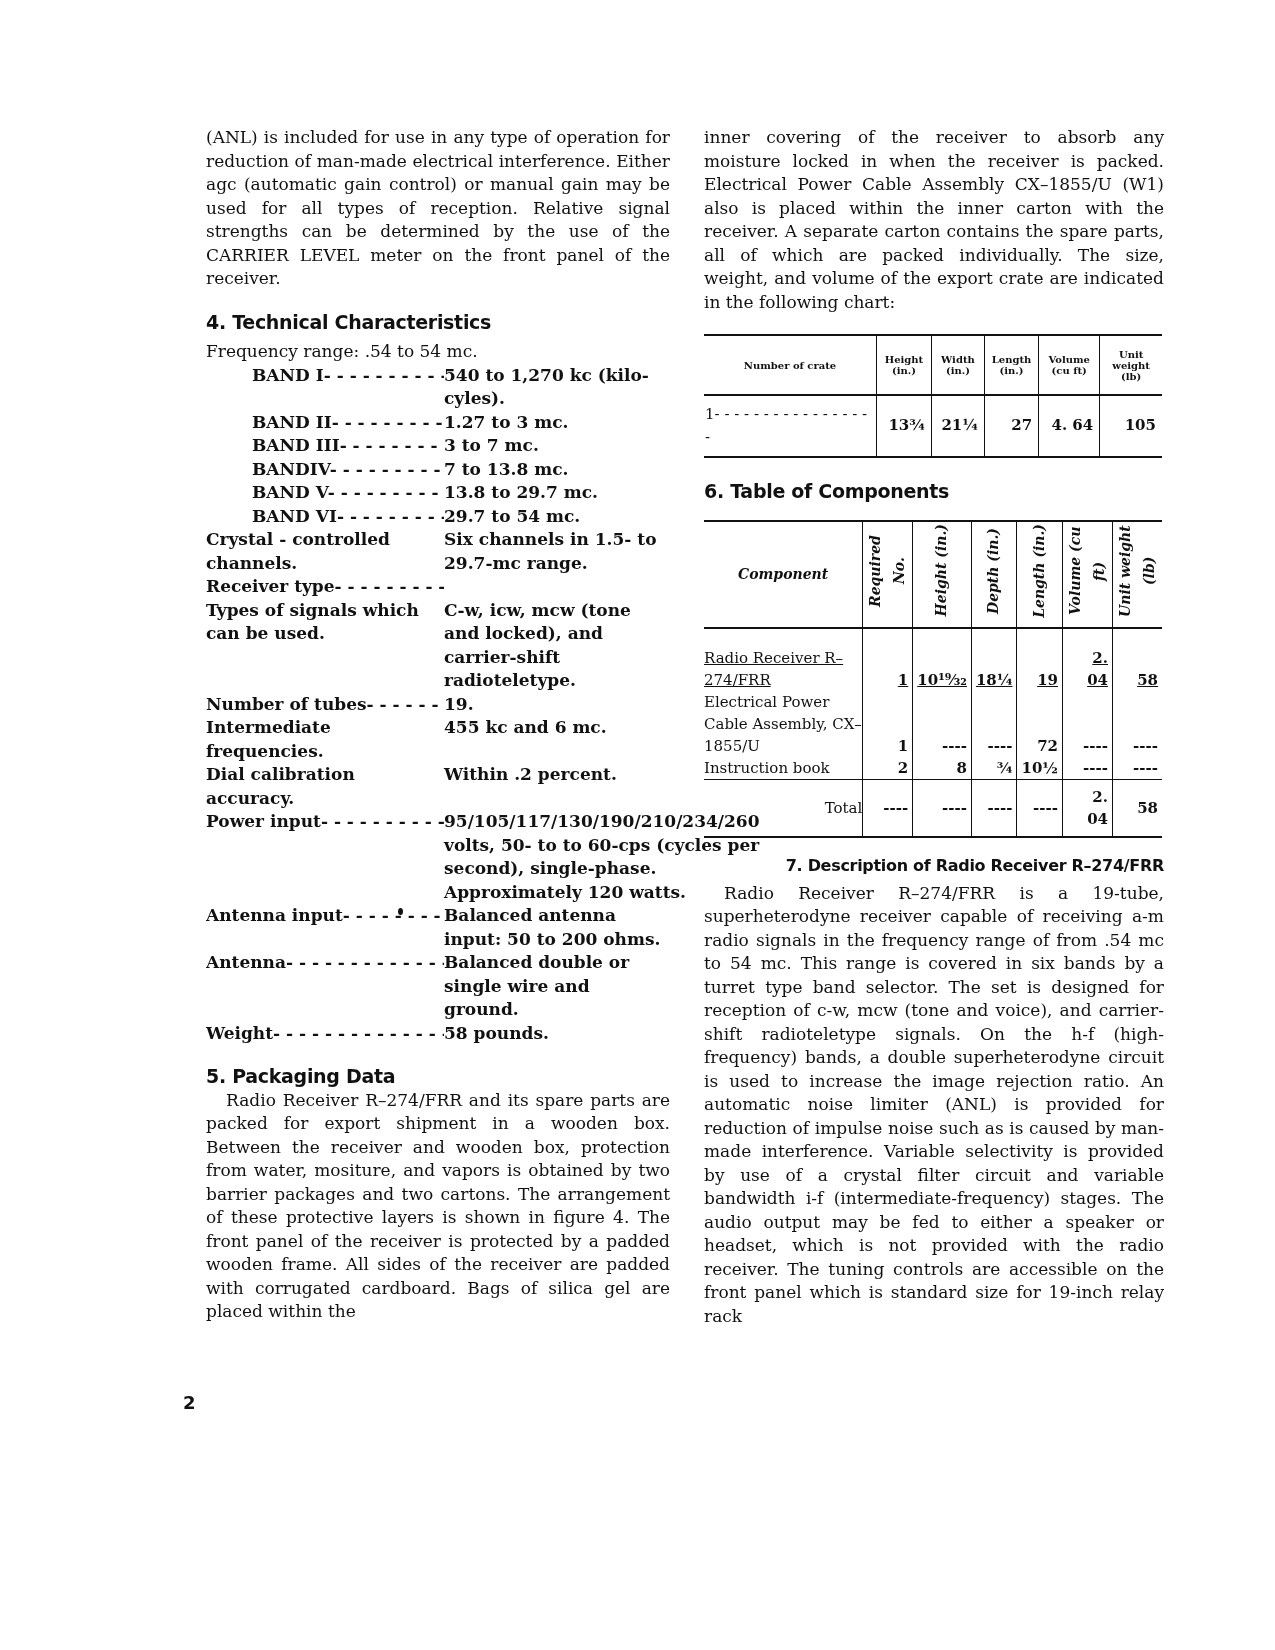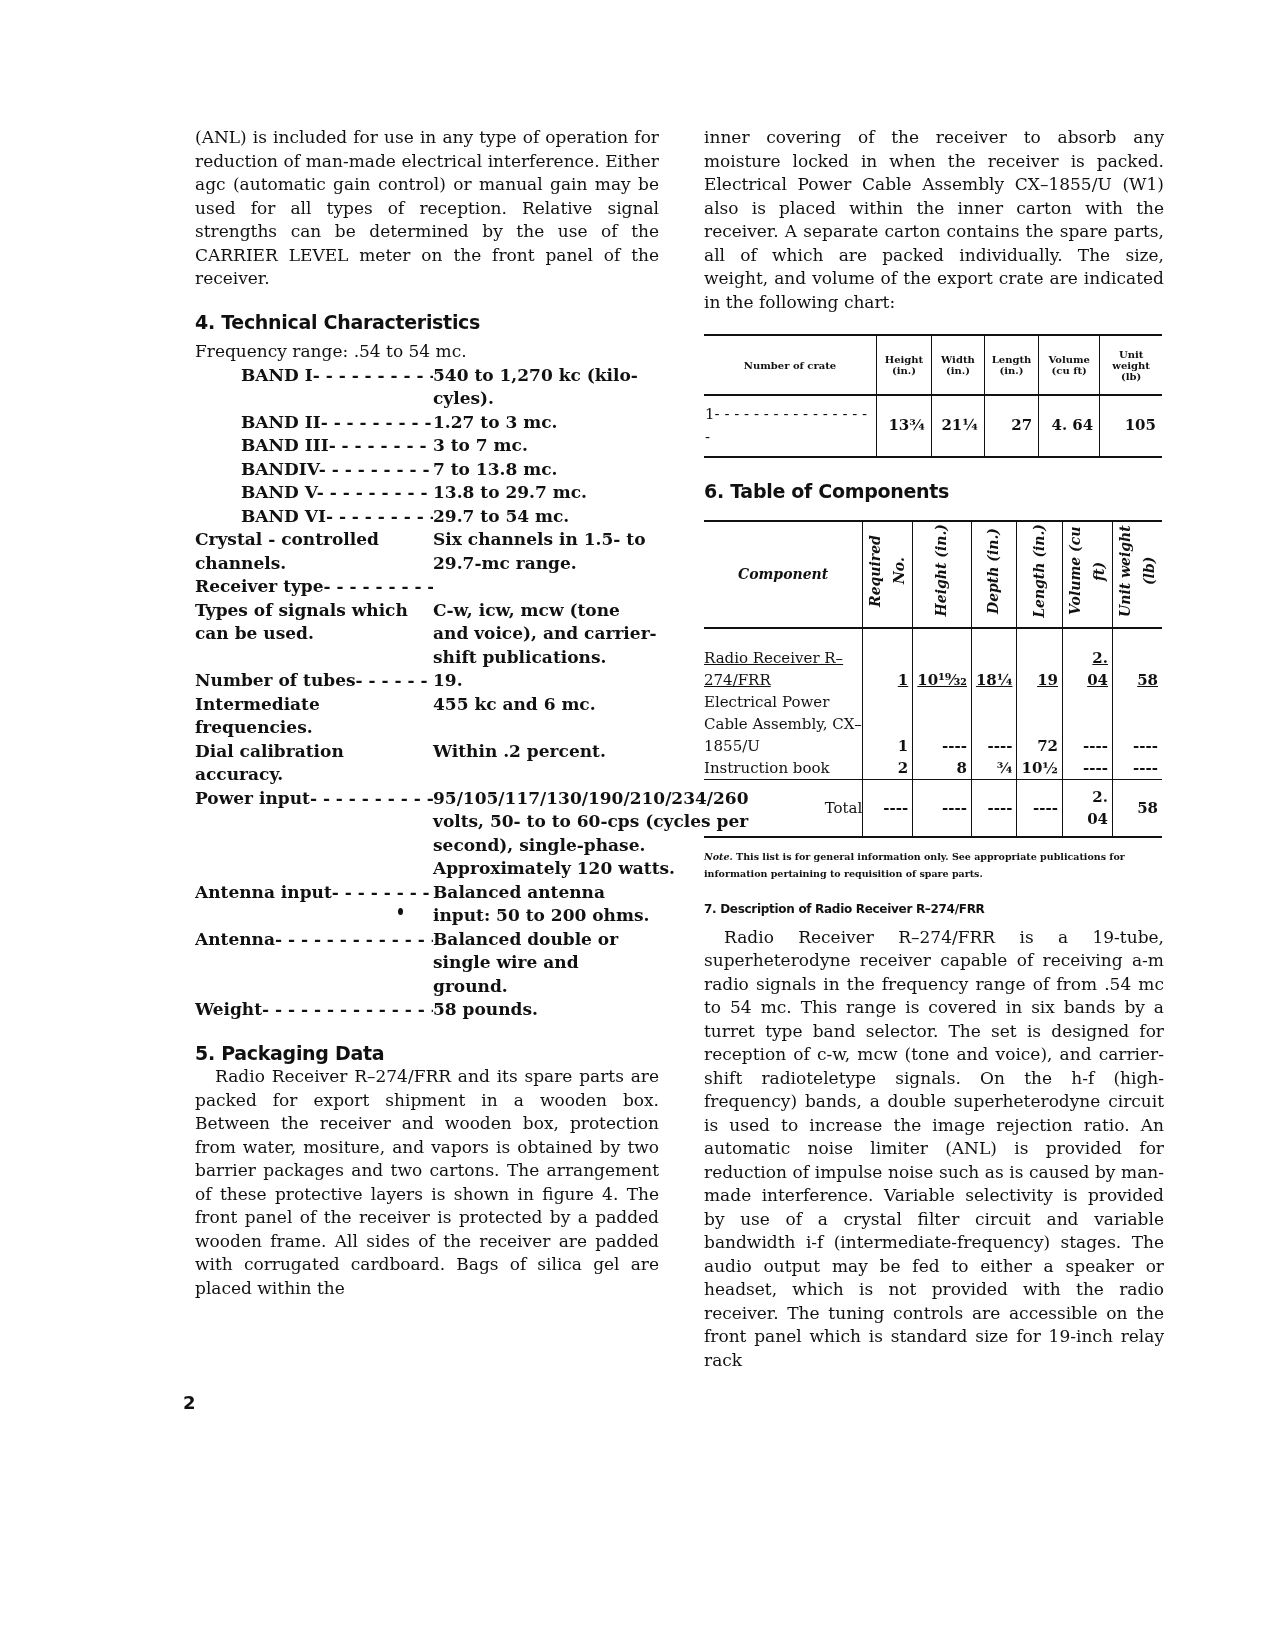--- a/index.html
+++ b/index.html
@@ -1,19 +1,19 @@
 <!DOCTYPE html>
 <html><head>
 <meta charset="utf-8">
 <style>
   html, body { margin: 0; padding: 0; background: #fff; }
   body { width: 1275px; height: 1650px; position: relative; overflow: hidden;
          font-family: "DejaVu Serif", "Liberation Serif", serif; color: #111; }
   .col { position: absolute; top: 126px; font-size: 17px; line-height: 23.5px; }
-  .col-left { left: 195px; width: 464px; }
+  .col-left { left: 206px; width: 464px; }
   .col-right { left: 704px; width: 460px; }
   .para { margin: 0; text-align: justify; }
   .para.indent { text-indent: 20px; }
   h2 { font-family: "DejaVu Sans", "Liberation Sans", sans-serif; font-weight: bold;
        font-size: 19px; letter-spacing: -0.3px; margin: 0; }
   .h-left-4 { margin-top: 20px; margin-bottom: 6px; }
   .spec-row { display: flex; font-weight: bold; }
   .spec-label { width: 238px; flex: none; }
   .spec-label.sub { padding-left: 46px; width: 192px; }
   .spec-value { flex: 1; }
@@ -36,21 +36,21 @@
   .comp-table th .vert { writing-mode: vertical-rl; transform: rotate(180deg); display: inline-block; }
   .comp-table td { border-left: 1.5px solid #111; vertical-align: bottom; text-align: right;
                    padding: 0 4px; line-height: 22px; font-weight: bold; }
   .comp-table td:first-child { border-left: none; text-align: left; font-weight: normal; padding: 0; }
   .comp-table tr.first td { padding-top: 18px; text-decoration: underline; }
   .comp-table tr.total td { border-top: 1.5px solid #111; height: 56px; vertical-align: middle;
                             border-bottom: 2px solid #111; }
   .comp-table tr.total td:first-child { text-align: right; }
   .note { font-size: 9.5px; line-height: 17px; font-weight: bold; margin-top: 10px; }
   .note em { font-style: italic; }
-  .h-right-7 { margin-top: 16px; margin-bottom: 4px; font-size: 12px; }
+  .h-right-7 { margin-top: 16px; margin-bottom: 4px; font-size: 16px; text-align: right; }
   .page-number { position: absolute; left: 183px; top: 1392px; font-weight: bold; font-size: 18px;
                  font-family: "DejaVu Sans", sans-serif; }
   .dot { position: absolute; background: #111; border-radius: 50%; }
 </style>
 </head>
 <body>
 
 <div class="col col-left">
   <p class="para">(ANL) is included for use in any type of operation for reduction of man-made electrical interference. Either agc (automatic gain control) or manual gain may be used for all types of reception. Relative signal strengths can be determined by the use of the CARRIER LEVEL meter on the front panel of the receiver.</p>
 
@@ -87,21 +87,21 @@
   <div>
     <div class="spec-row">
       <span class="spec-label">Crystal - controlled channels.</span>
       <span class="spec-value">Six channels in 1.5- to 29.7-mc range.</span>
     </div>
     <div class="spec-row">
       <span class="spec-label lead"><span>Receiver type</span>- - - - - - - - - - - -</span>
     </div>
     <div class="spec-row">
       <span class="spec-label">Types of signals which can be used.</span>
-      <span class="spec-value">C-w, icw, mcw (tone and voice), and carrier-shift publications.</span>
+      <span class="spec-value">C-w, icw, mcw (tone and locked), and carrier-shift radioteletype.</span>
     </div>
     <div class="spec-row">
       <span class="spec-label lead"><span>Number of tubes</span>- - - - - - - - - - - -</span>
       <span class="spec-value">19.</span>
     </div>
     <div class="spec-row">
       <span class="spec-label">Intermediate frequencies.</span>
       <span class="spec-value">455 kc and 6 mc.</span>
     </div>
     <div class="spec-row">
@@ -203,23 +203,19 @@
         <td>----</td>
         <td>----</td>
         <td>----</td>
         <td>----</td>
         <td>2. 04</td>
         <td>58</td>
       </tr>
     </tbody>
   </table>
 
-  <div class="note">
-    <em>Note.</em>
-    <span>This list is for general information only. See appropriate publications for information pertaining to requisition of spare parts.</span>
-  </div>
 
   <h2 class="h-right-7">7. Description of Radio Receiver R–274/FRR</h2>
   <p class="para indent">Radio Receiver R–274/FRR is a 19-tube, superheterodyne receiver capable of receiving a-m radio signals in the frequency range of from .54 mc to 54 mc. This range is covered in six bands by a turret type band selector. The set is designed for reception of c-w, mcw (tone and voice), and carrier-shift radioteletype signals. On the h-f (high-frequency) bands, a double superheterodyne circuit is used to increase the image rejection ratio. An automatic noise limiter (ANL) is provided for reduction of impulse noise such as is caused by man-made interference. Variable selectivity is provided by use of a crystal filter circuit and variable bandwidth i-f (intermediate-frequency) stages. The audio output may be fed to either a speaker or headset, which is not provided with the radio receiver. The tuning controls are accessible on the front panel which is standard size for 19-inch relay rack</p>
 </div>
 
 <div class="page-number">2</div>
 <div class="dot" style="left:398px;top:908px;width:5px;height:7px;"></div>
 
 </body></html>

